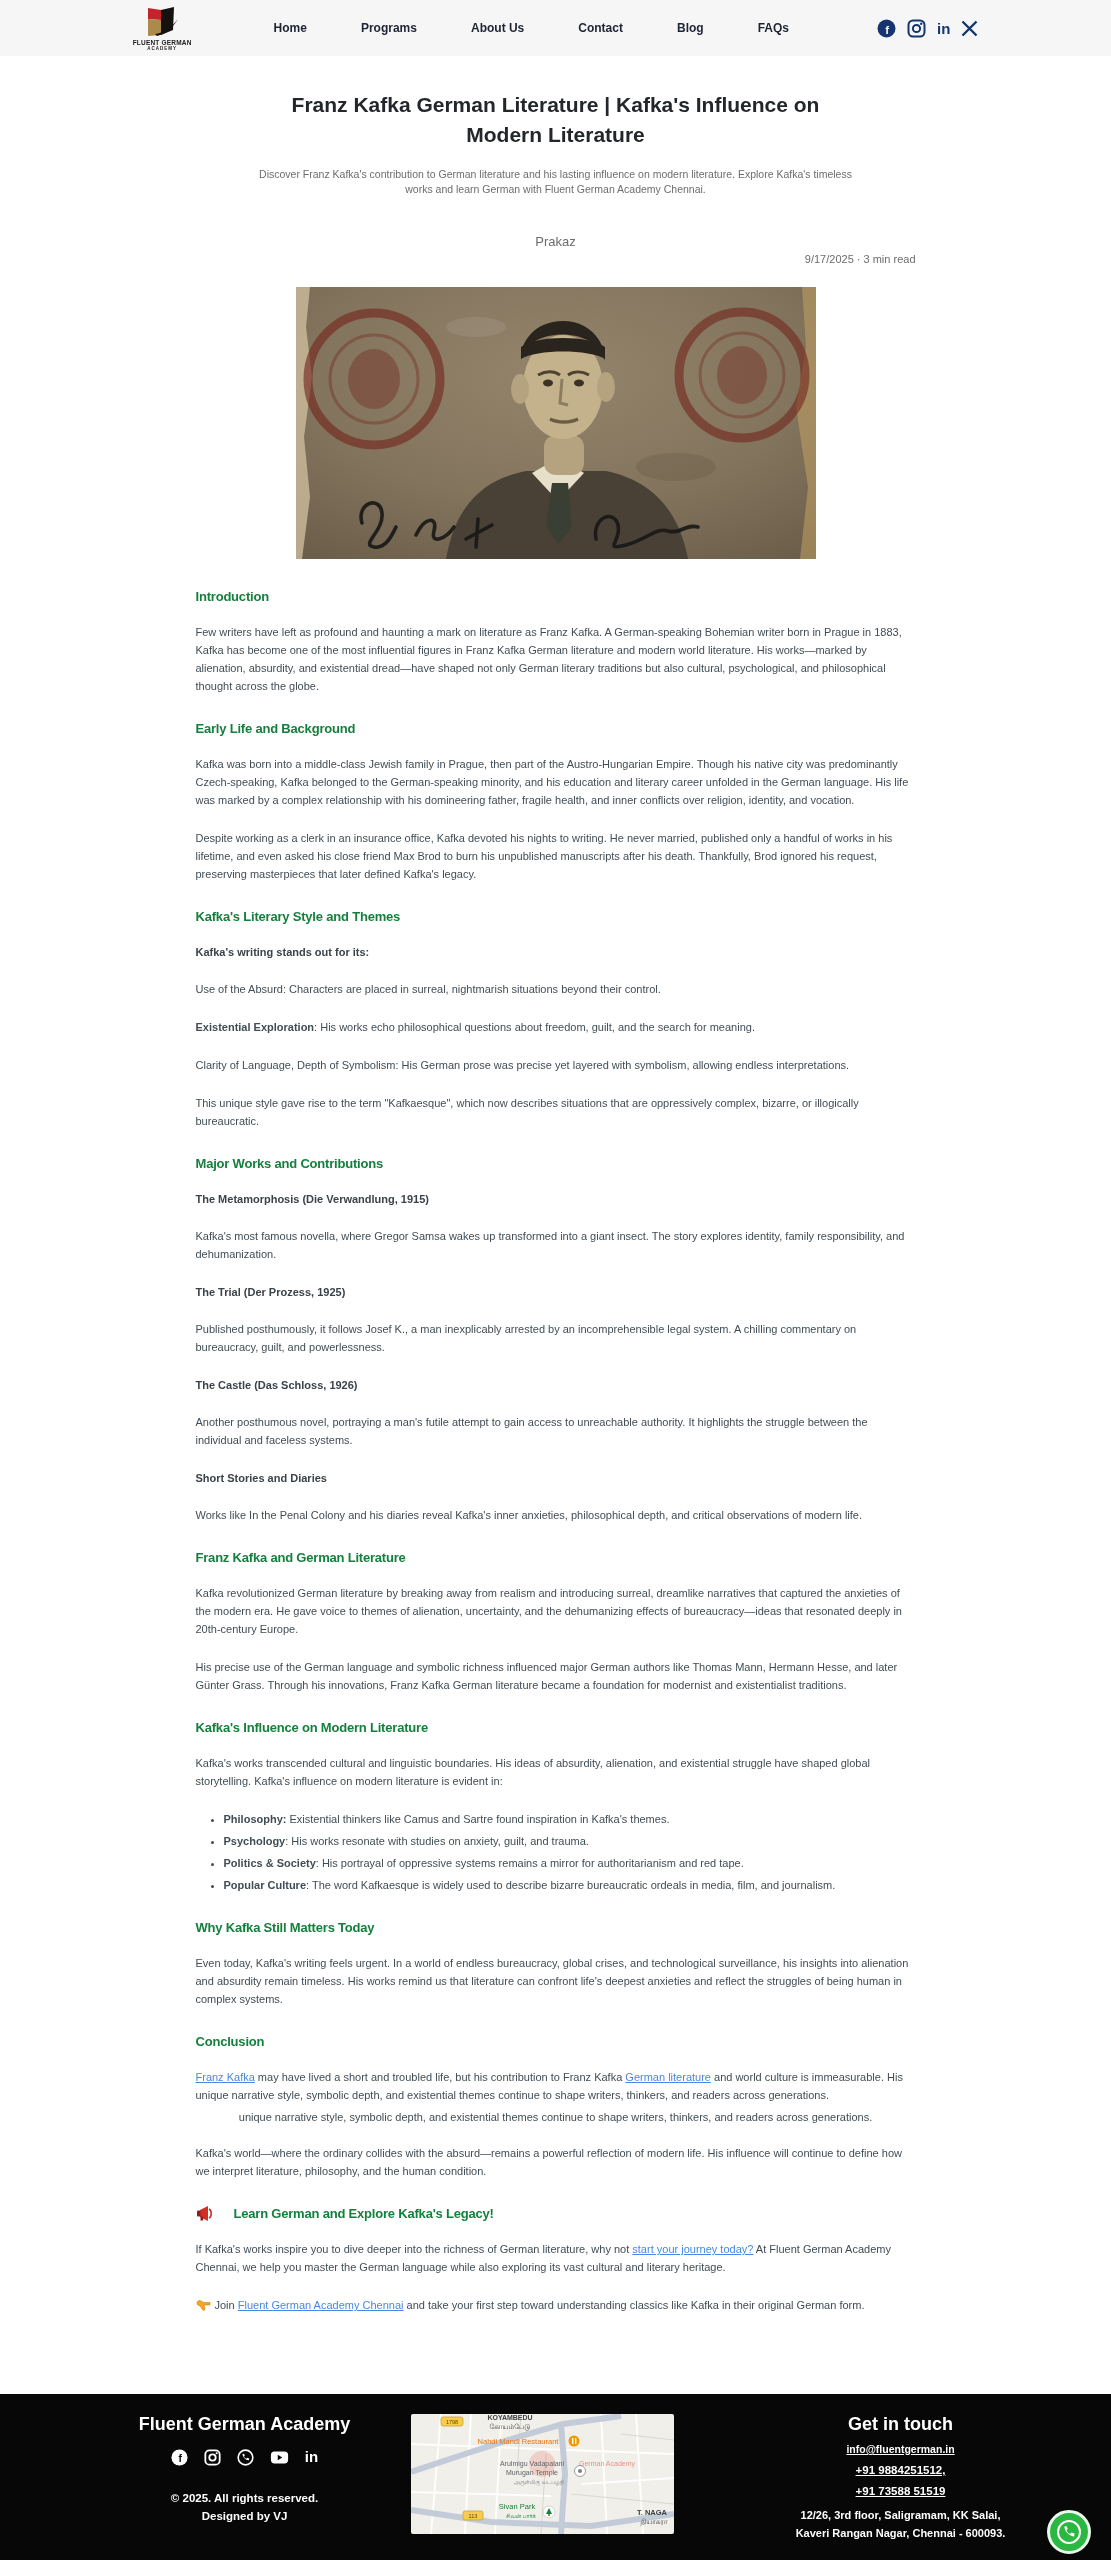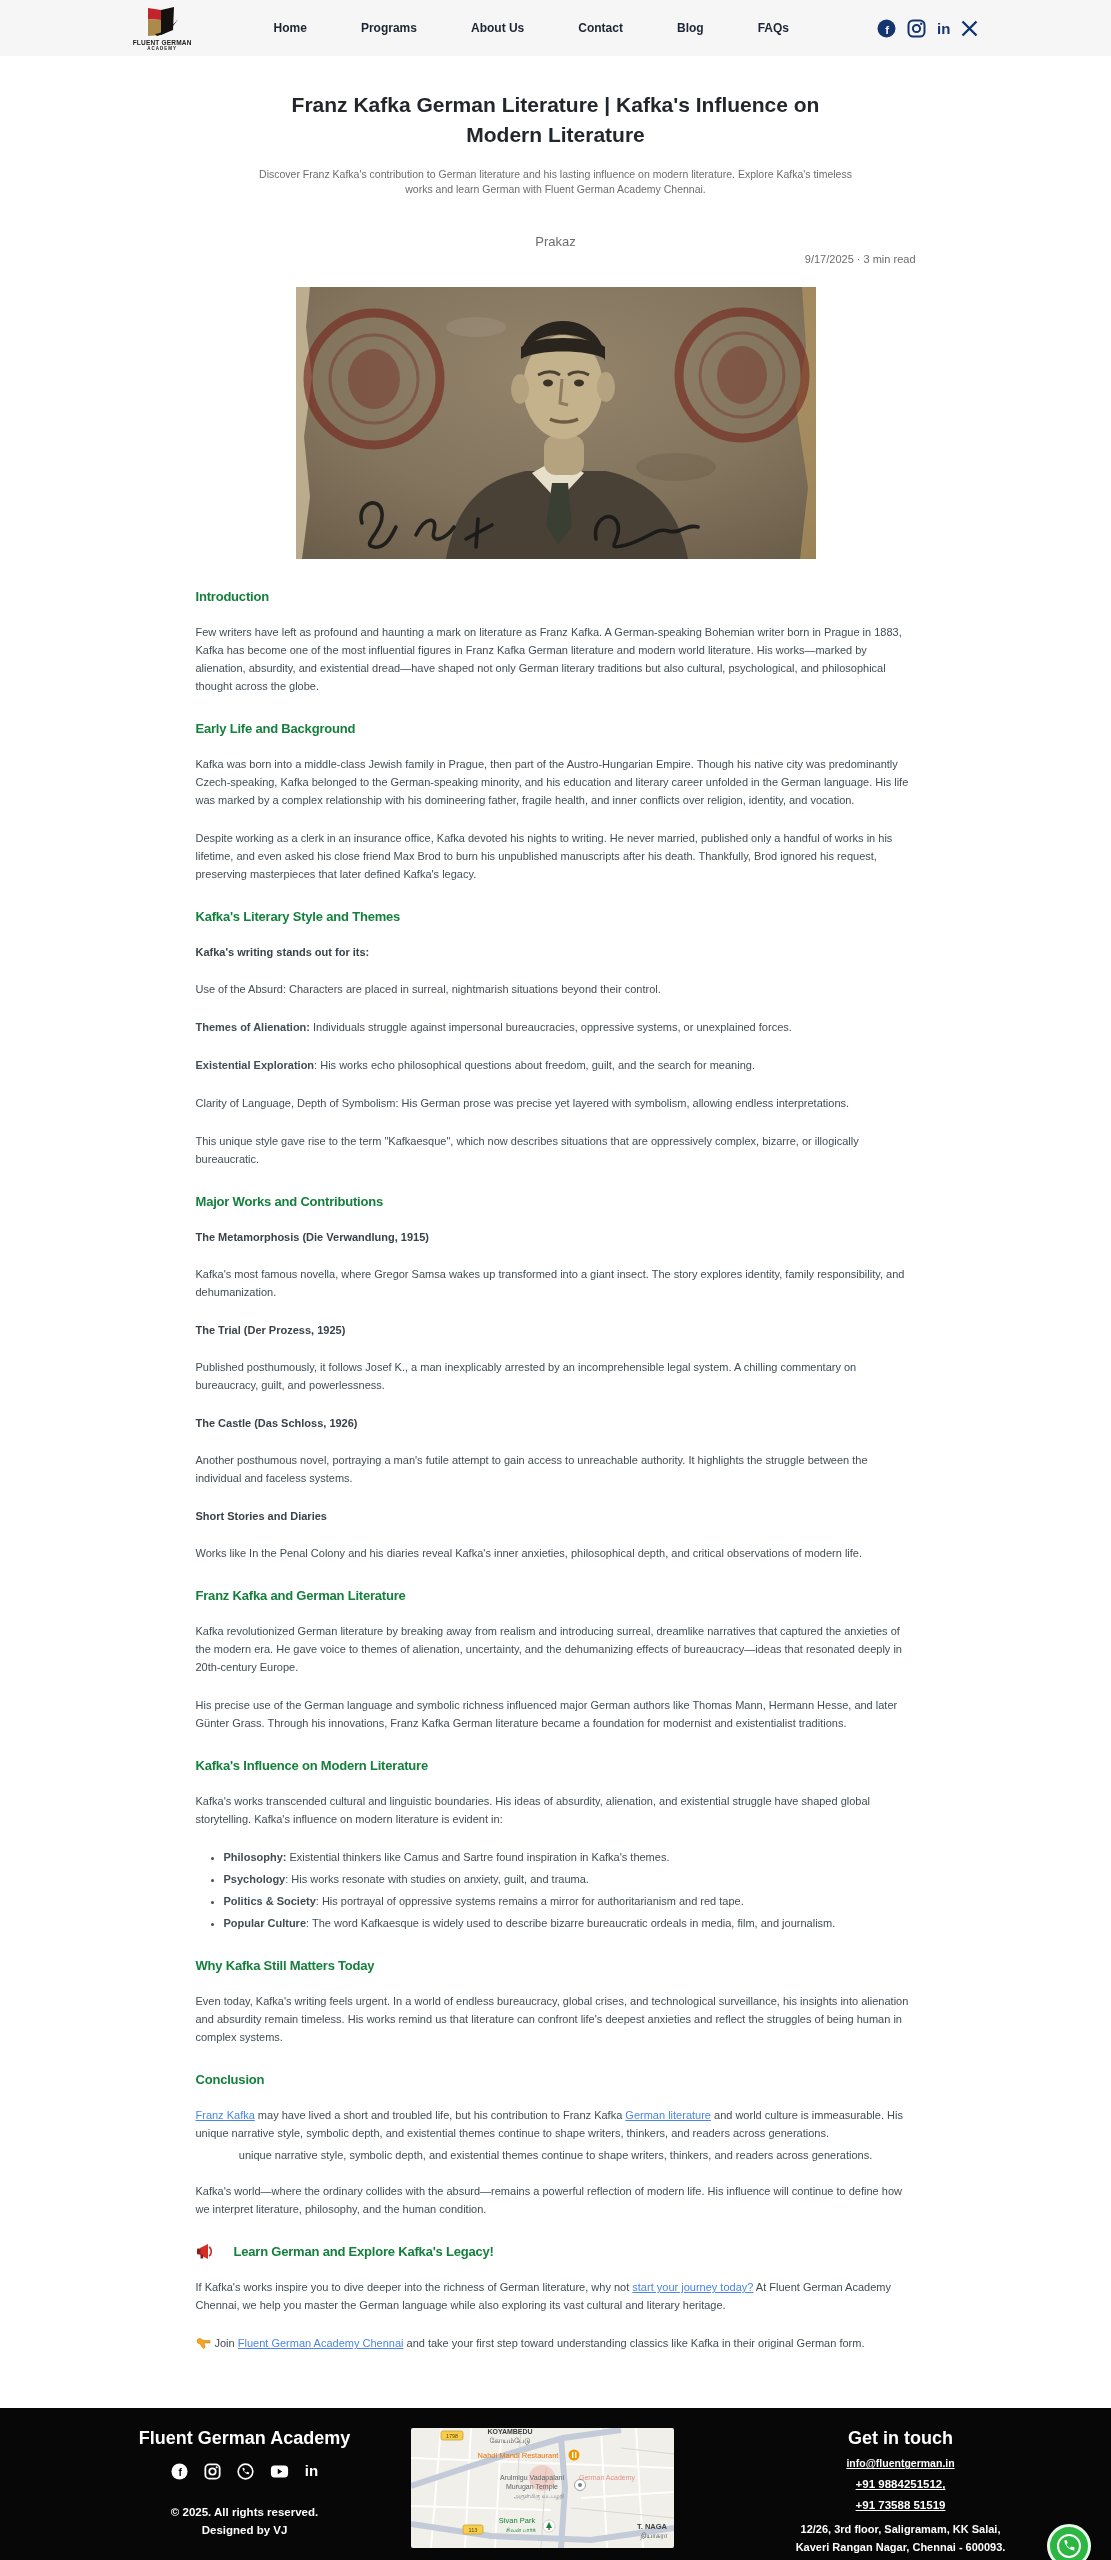--- a/index.html
+++ b/index.html
@@ -12,21 +12,21 @@
   .header-inner { display:flex; align-items:center; gap:42px; }
   .logo-block { display:flex; flex-direction:column; align-items:center; margin-right:34px; cursor:pointer; }
   .logo-txt1 { font-size:6.5px; font-weight:700; color:#1c1c1c; letter-spacing:.2px; margin-top:1px; }
   .logo-txt2 { font-size:4.5px; font-weight:700; color:#1c1c1c; letter-spacing:1px; }
   .nav-link { font-size:12px; font-weight:700; color:#1d2433; text-decoration:none; padding:4px 6px; }
   .social-row { display:flex; align-items:center; gap:11px; margin-left:40px; }
   .social-row svg, .social-row .in-glyph { display:block; }
   .in-glyph { font-weight:800; font-size:15px; color:#14356f; line-height:1; }
 
   
-  .content { width:720px; margin:0 auto; flex:1 0 auto; padding-bottom:36px; }
+  .content { width:720px; margin:0 auto; flex:1 0 auto; padding-bottom:50px; }
   h1.post-title { font-size:21px; line-height:1.45; font-weight:700; color:#23272b; text-align:center; max-width:600px; margin:34px auto 16px; }
   .post-desc { font-size:10.5px; line-height:1.45; color:#6d6d6d; text-align:center; max-width:620px; margin:0 auto 14px; }
   .post-author { font-size:13px; color:#6d6d6d; text-align:center; margin-bottom:4px;margin-top:37px; }
   .post-meta { font-size:11px; color:#6d6d6d; text-align:right; margin-bottom:22px; }
   .hero-wrap { width:520px; margin:0 auto 26px; display:block; }
 
   h2.sec { font-size:13px; font-weight:700; color:#15803d; margin:26px 0 19px; letter-spacing:-.2px; }
   .content p.body, .content li { font-size:11px; line-height:18px; color:#414d55; }
   .content p.body { margin:0 0 20px; }
   .content h3.sub { font-size:11px; line-height:18px; font-weight:700; color:#3a434a; margin:0 0 19px; }
@@ -158,21 +158,20 @@
     <h2 class="sec">Introduction</h2>
     <p class="body">Few writers have left as profound and haunting a mark on literature as Franz Kafka. A German-speaking Bohemian writer born in Prague in 1883, Kafka has become one of the most influential figures in Franz Kafka German literature and modern world literature. His works—marked by alienation, absurdity, and existential dread—have shaped not only German literary traditions but also cultural, psychological, and philosophical thought across the globe.</p>
 
     <h2 class="sec">Early Life and Background</h2>
     <p class="body">Kafka was born into a middle-class Jewish family in Prague, then part of the Austro-Hungarian Empire. Though his native city was predominantly Czech-speaking, Kafka belonged to the German-speaking minority, and his education and literary career unfolded in the German language. His life was marked by a complex relationship with his domineering father, fragile health, and inner conflicts over religion, identity, and vocation.</p>
     <p class="body">Despite working as a clerk in an insurance office, Kafka devoted his nights to writing. He never married, published only a handful of works in his lifetime, and even asked his close friend Max Brod to burn his unpublished manuscripts after his death. Thankfully, Brod ignored his request, preserving masterpieces that later defined Kafka's legacy.</p>
 
     <h2 class="sec">Kafka's Literary Style and Themes</h2>
     <h3 class="sub">Kafka's writing stands out for its:</h3>
     <p class="body"><span>Use of the Absurd: Characters are placed in surreal, nightmarish situations beyond their control.</span></p>
-    <p class="body"><span style="font-weight: 700;">Themes of Alienation:</span><span> Individuals struggle against impersonal bureaucracies, oppressive systems, or unexplained forces.</span></p>
     <p class="body"><span style="font-weight: 700;">Existential Exploration</span><span>: His works echo philosophical questions about freedom, guilt, and the search for meaning.</span></p>
     <p class="body"><span>Clarity of Language, Depth of Symbolism: His German prose was precise yet layered with symbolism, allowing endless interpretations.</span></p>
     <p class="body"><span>This unique style gave rise to the term "Kafkaesque", which now describes situations that are oppressively complex, bizarre, or illogically bureaucratic.</span></p>
 
     <h2 class="sec">Major Works and Contributions</h2>
     <h3 class="sub">The Metamorphosis (Die Verwandlung, 1915)</h3>
     <p class="body">Kafka's most famous novella, where Gregor Samsa wakes up transformed into a giant insect. The story explores identity, family responsibility, and dehumanization.</p>
     <h3 class="sub">The Trial (Der Prozess, 1925)</h3>
     <p class="body">Published posthumously, it follows Josef K., a man inexplicably arrested by an incomprehensible legal system. A chilling commentary on bureaucracy, guilt, and powerlessness.</p>
     <h3 class="sub">The Castle (Das Schloss, 1926)</h3>

